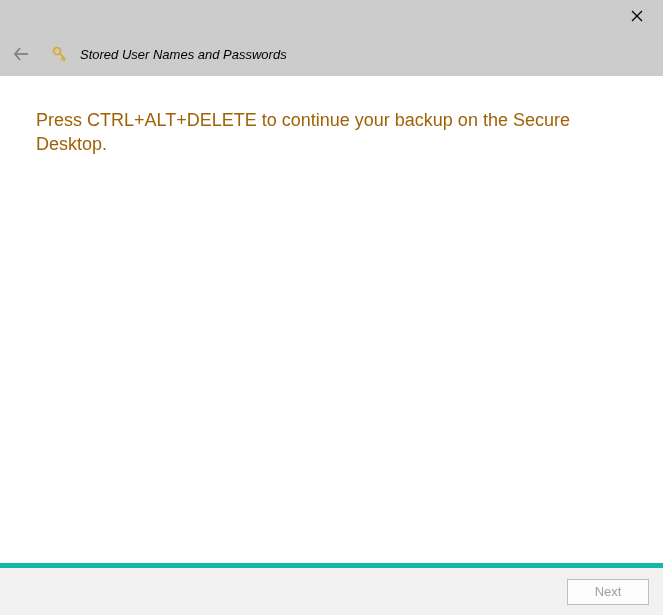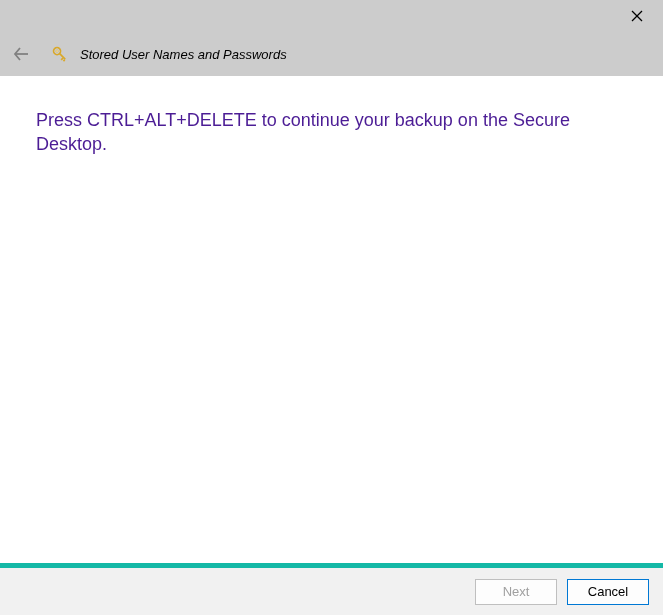--- a/index.html
+++ b/index.html
@@ -75,21 +75,21 @@
       font-size: 13px;
       color: #000;
     }
     .content {
       flex: 1;
       background: #ffffff;
       padding: 32px 36px;
     }
     .instruction {
       font-size: 18px;
-      color: #4c1d95;
+      color: #a16207;
       line-height: 1.35;
       max-width: 580px;
     }
     .footer {
       height: 52px;
       background: #f1f1f1;
       display: flex;
       align-items: center;
       justify-content: flex-end;
       padding-right: 14px;
@@ -149,14 +149,13 @@
   </div>
   <div class="header-title">Stored User Names and Passwords</div>
 </div>
 
 <div class="content">
   <div class="instruction">Press CTRL+ALT+DELETE to continue your backup on the Secure Desktop.</div>
 </div>
 
 <div class="footer">
   <button class="btn btn-disabled" disabled="">Next</button>
-  <button class="btn btn-primary">Cancel</button>
 </div>
 
 </body></html>

